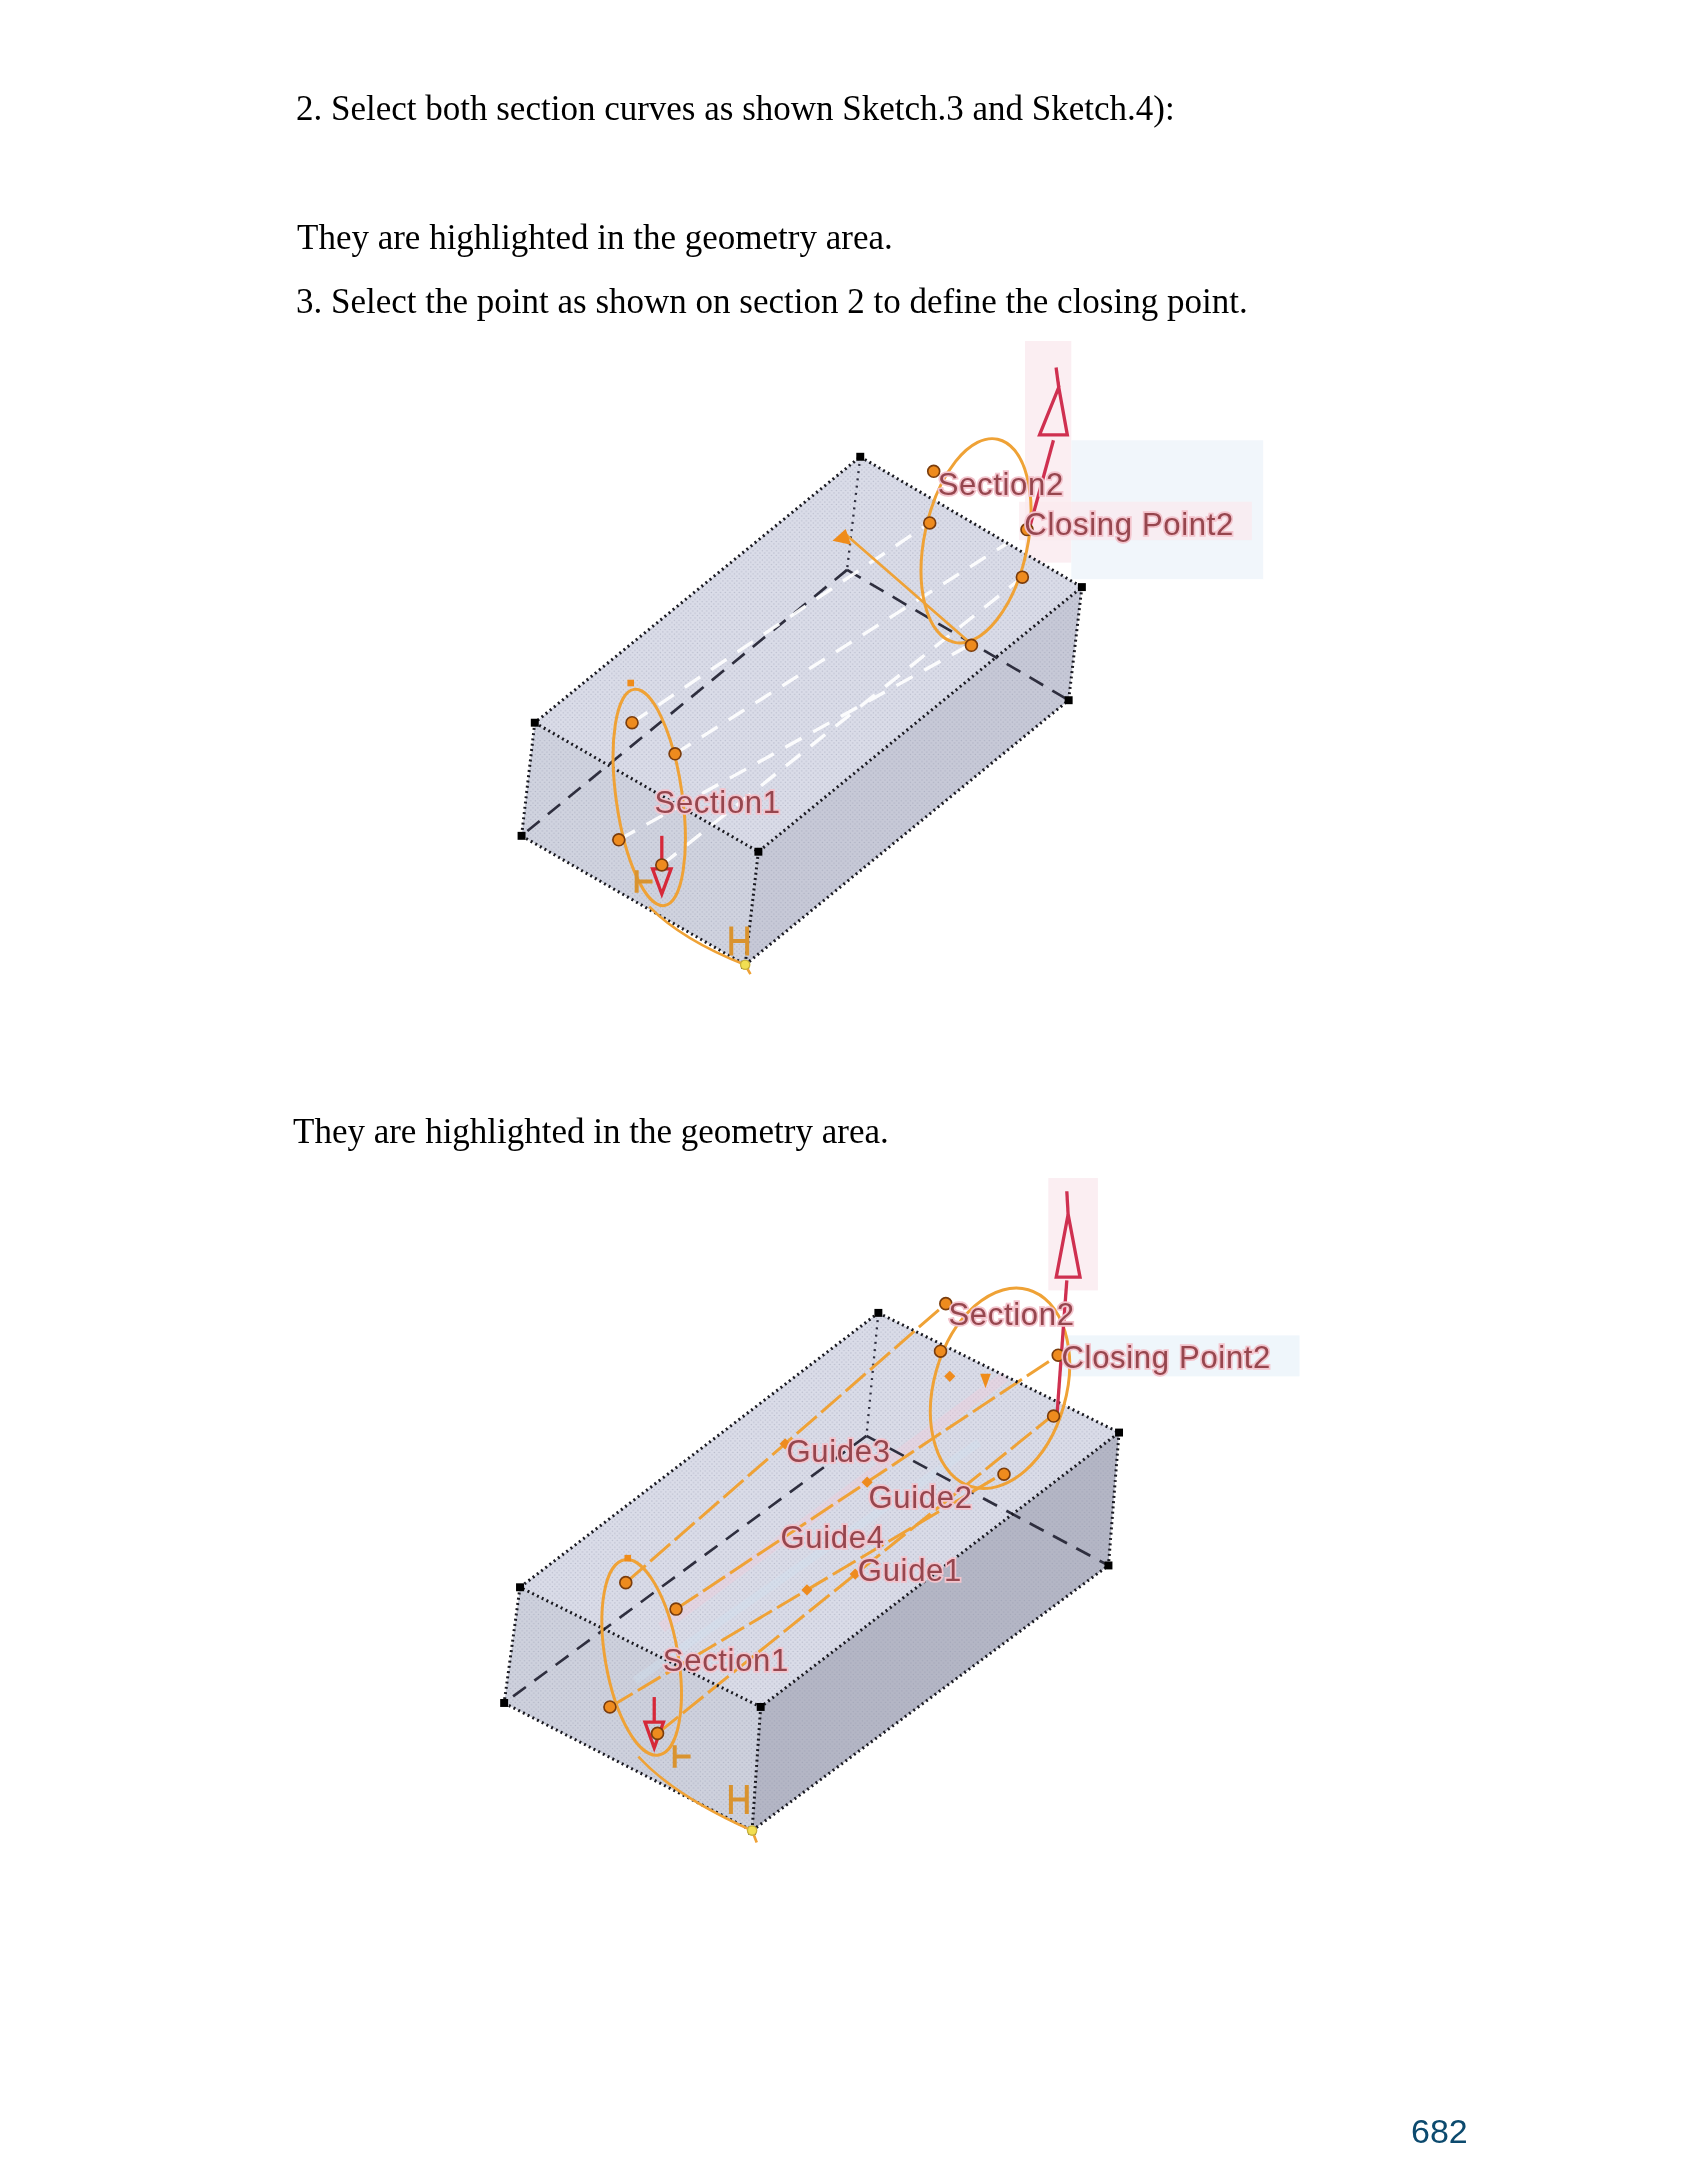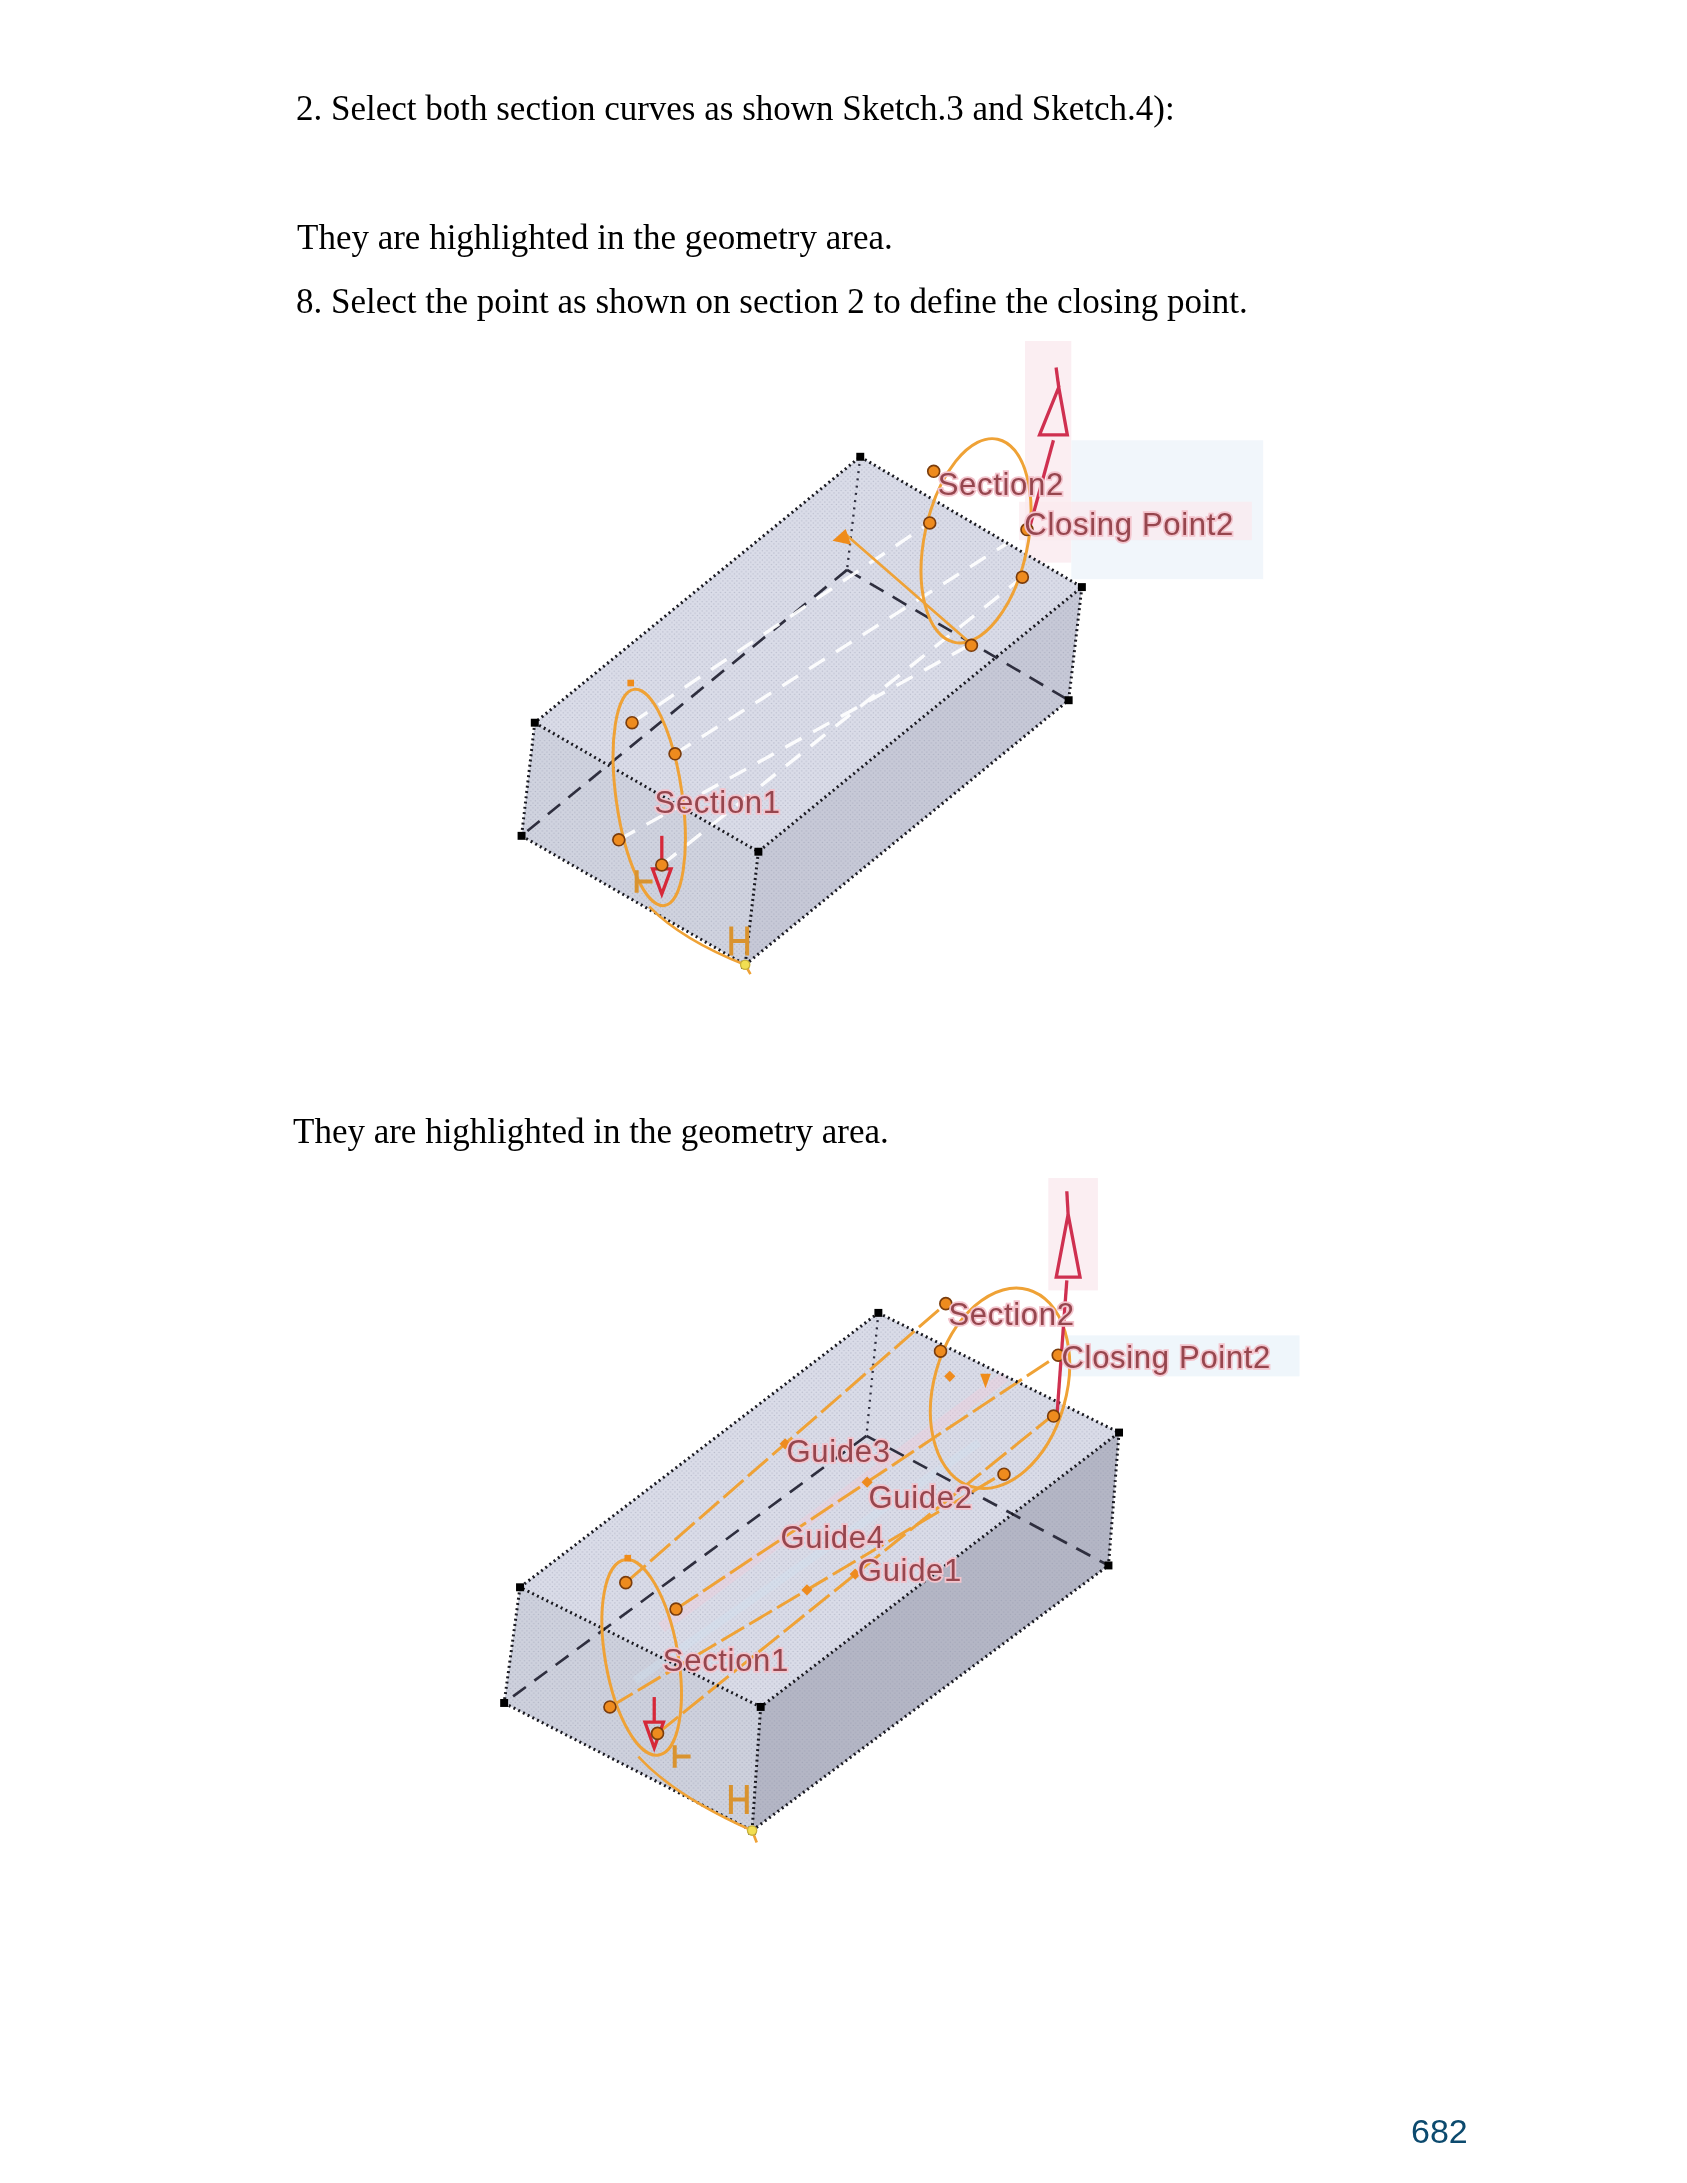--- a/index.html
+++ b/index.html
@@ -13,21 +13,21 @@
             fill:#96464e;stroke:#f3c4cd;stroke-width:5px;paint-order:stroke;}
   svg text{dominant-baseline:alphabetic;}
 </style>
 </head>
 <body>
 
 <div class="page">
 
   <div class="bodyline" style="left:296px;top:88px;">2. Select both section curves as shown Sketch.3 and Sketch.4):</div>
   <div class="bodyline" style="left:297px;top:217px;">They are highlighted in the geometry area.</div>
-  <div class="bodyline" style="left:296px;top:281px;">8. Select the point as shown on section 2 to define the closing point.</div>
+  <div class="bodyline" style="left:296px;top:281px;">3. Select the point as shown on section 2 to define the closing point.</div>
   <div class="bodyline" style="left:293px;top:1111px;">They are highlighted in the geometry area.</div>
 
   <svg class="fig" style="left:483px;top:341px;" width="781" height="645" viewBox="0 0 1180 975">
     <defs>
       <pattern id="hatchA" width="7" height="7" patternUnits="userSpaceOnUse">
         <circle cx="2" cy="2" r="1.1" fill="#8f93a8" opacity="0.45"></circle>
         <circle cx="5.5" cy="5.5" r="1.1" fill="#8f93a8" opacity="0.45"></circle>
       </pattern>
     </defs>
 

